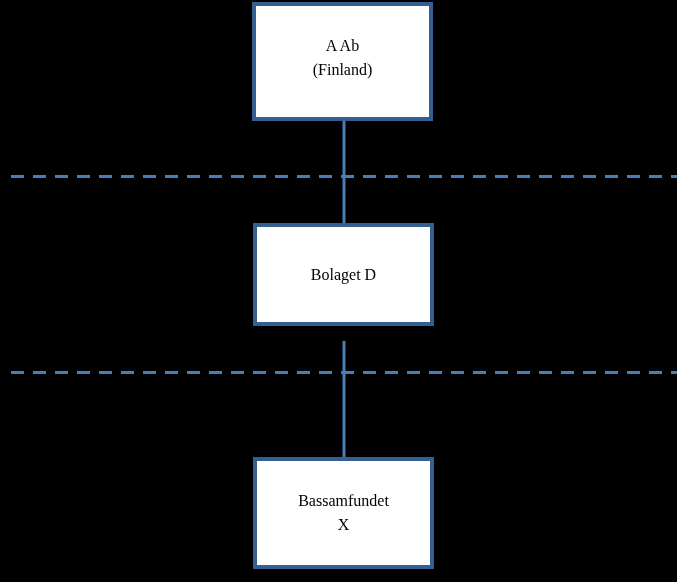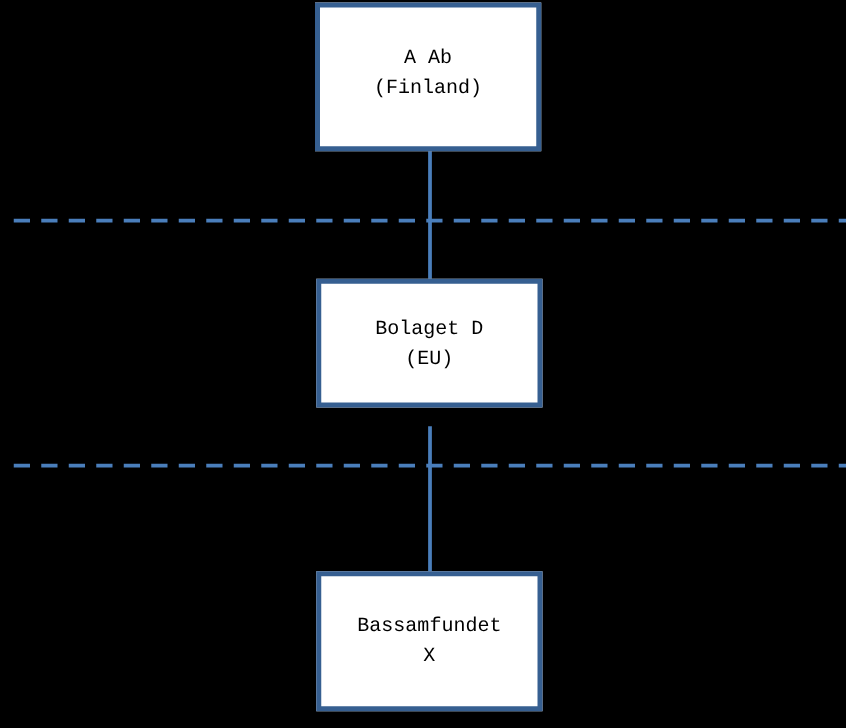--- a/index.html
+++ b/index.html
@@ -6,21 +6,21 @@
     margin: 0;
     padding: 0;
     background: #000000;
   }
   .canvas {
     position: relative;
     width: 677px;
     height: 582px;
     background: #000000;
     overflow: hidden;
-    font-family: Liberation Mono, monospace;
+    font-family: Liberation Serif, serif;
   }
   .lines-layer {
     position: absolute;
     left: 0;
     top: 0;
     width: 677px;
     height: 582px;
   }
   .divider-line {
     stroke: #4A7EBB;
@@ -67,21 +67,20 @@
   <div class="node node-top">
     <div class="node-label">
       <span>A Ab</span>
       <span>(Finland)</span>
     </div>
   </div>
 
   <div class="node node-middle">
     <div class="node-label">
       <span>Bolaget D</span>
-      <span>(EU)</span>
     </div>
   </div>
 
   <div class="node node-bottom">
     <div class="node-label">
       <span>Bassamfundet</span>
       <span>X</span>
     </div>
   </div>
 

